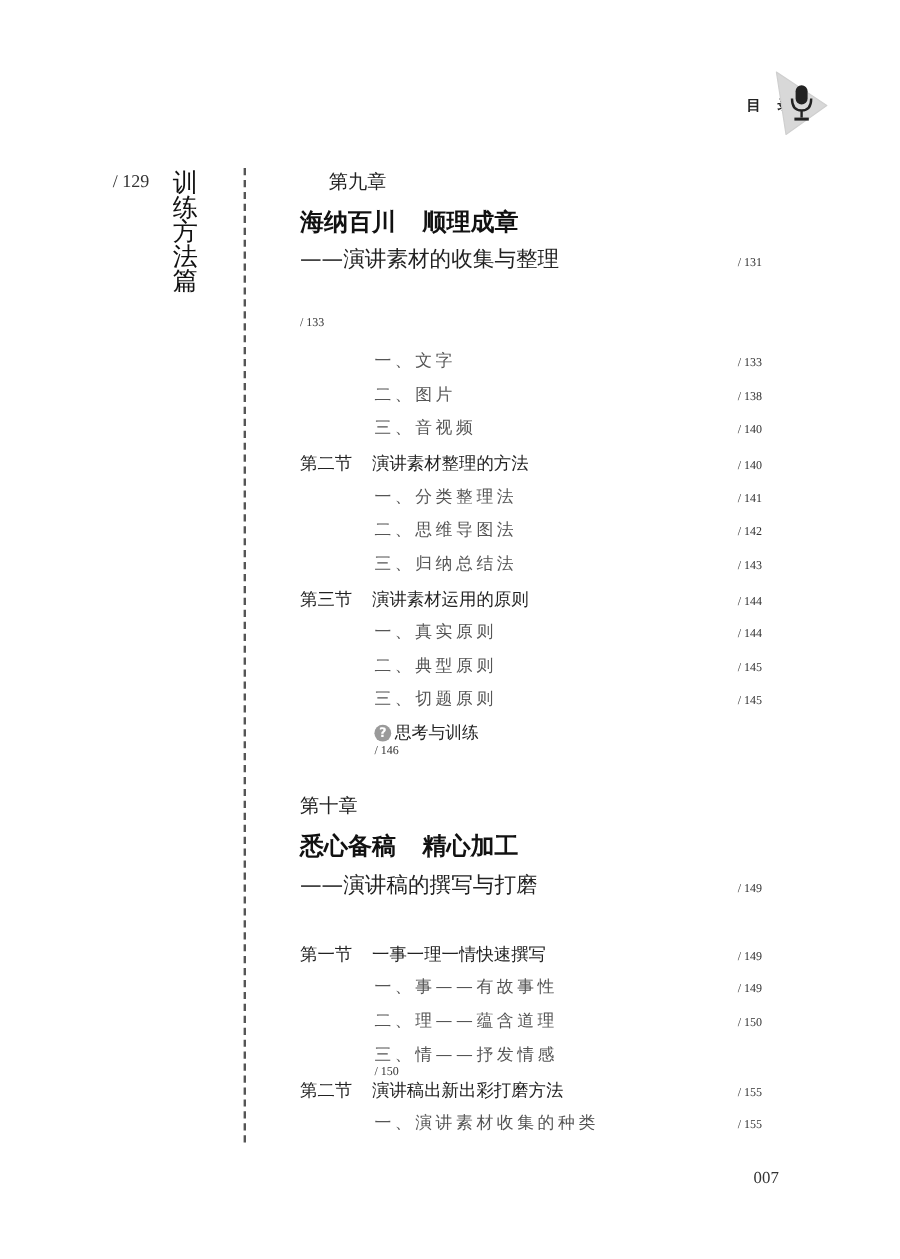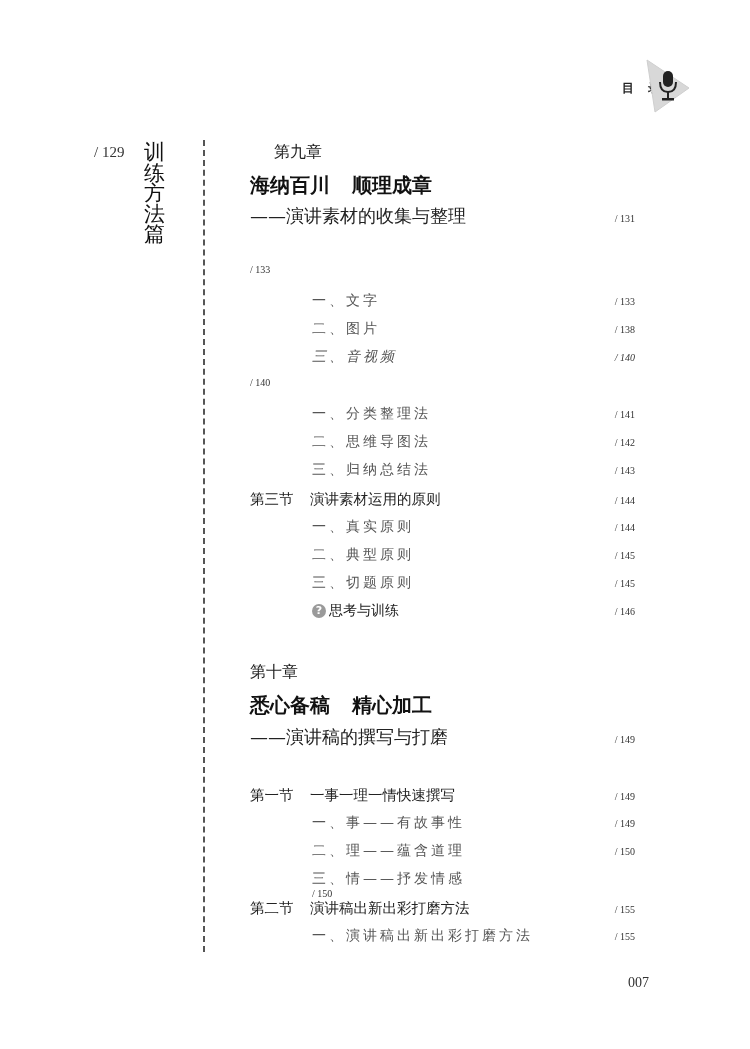--- a/index.html
+++ b/index.html
@@ -24,21 +24,21 @@
     .page { font-family: "Liberation Serif", serif; font-size: 10px; color: #333; }
 
     .chapter-label { font-family: "DejaVu Sans", sans-serif; font-size: 16px; color: #222; }
     .chapter-title { font-family: "DejaVu Sans", sans-serif; font-size: 20px; font-weight: bold; color: #111; }
     .chapter-sub { font-family: "DejaVu Sans", sans-serif; font-size: 18px; color: #222; }
     .chapter-title .gap { display: inline-block; width: 22px; }
 
     .section { font-size: 14.5px; color: #222; }
     .section .sec-no { display: inline-block; width: 60px; }
     .item { font-size: 14px; color: #555; letter-spacing: 3px; padding-left: 62px; }
-    .exercise { font-family: "DejaVu Sans", sans-serif; font-size: 14px; color: #222; padding-left: 62px; }
+    .exercise { font-family: "DejaVu Sans", sans-serif; font-size: 14px; color: #222; padding-left: 62px; flex-direction: column; }
     .q-icon { display: inline-block; width: 14px; height: 14px; border-radius: 50%; background: #9a9a9a;
               color: #fff; font-size: 11px; line-height: 14px; text-align: center; font-weight: bold;
               margin-right: 3px; vertical-align: 1px; }
 
     .page-number { position: absolute; top: 975px; left: 628px; font-family: "Liberation Serif", serif;
                    font-size: 14px; color: #333; }
   </style>
 </head>
 <body>
 
@@ -74,26 +74,27 @@
     <span class="page">/ 133</span>
   </div>
   <div class="row item" style="top:292px;width:323px;">
     <span>一、文字</span>
     <span class="page" style="letter-spacing:0">/ 133</span>
   </div>
   <div class="row item" style="top:320px;width:323px;">
     <span>二、图片</span>
     <span class="page" style="letter-spacing:0">/ 138</span>
   </div>
-  <div class="row item" style="top:348px;width:323px;font-style:italic;">
+  <div class="row item" style="top:348px;width:323px;">
     <span>三、音视频</span>
     <span class="page" style="letter-spacing:0">/ 140</span>
   </div>
 
   <div class="row section" style="top:377px;">
+    <span><span class="sec-no">第二节</span><span>演讲素材整理的方法</span></span>
     <span class="page">/ 140</span>
   </div>
   <div class="row item" style="top:405px;width:323px;">
     <span>一、分类整理法</span>
     <span class="page" style="letter-spacing:0">/ 141</span>
   </div>
   <div class="row item" style="top:433px;width:323px;">
     <span>二、思维导图法</span>
     <span class="page" style="letter-spacing:0">/ 142</span>
   </div>
@@ -149,18 +150,18 @@
   <div class="row item" style="top:870px;width:323px;flex-direction:column;">
     <span>三、情——抒发情感</span>
     <span class="page" style="letter-spacing:0">/ 150</span>
   </div>
 
   <div class="row section" style="top:899px;">
     <span><span class="sec-no">第二节</span><span>演讲稿出新出彩打磨方法</span></span>
     <span class="page">/ 155</span>
   </div>
   <div class="row item" style="top:927px;width:323px;">
-    <span>一、演讲稿出新出彩打磨方法</span>
+    <span>一、演讲素材收集的种类</span>
     <span class="page" style="letter-spacing:0">/ 155</span>
   </div>
 </div>
 
 <div class="page-number">007</div>
 
 </body></html>

